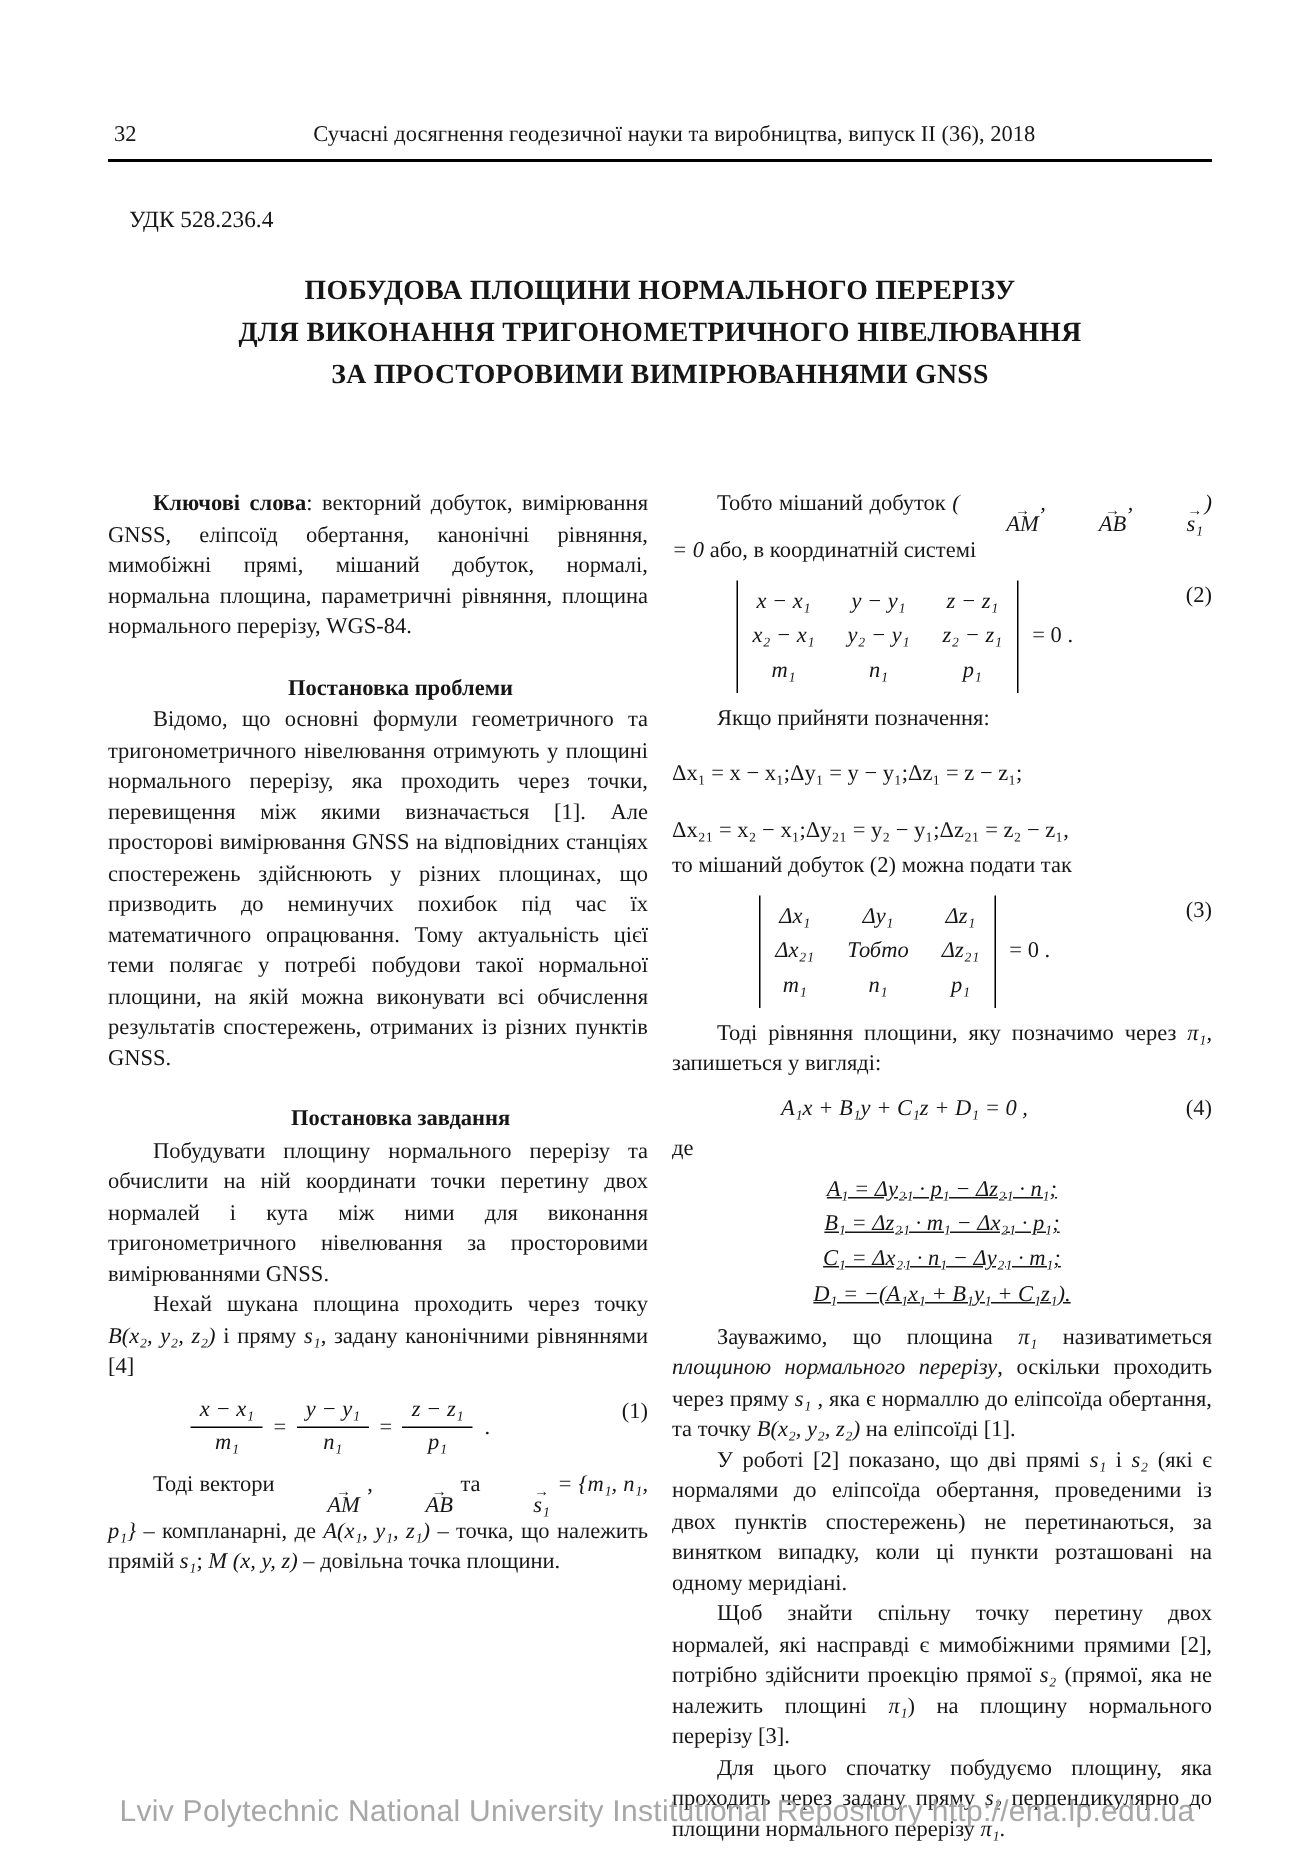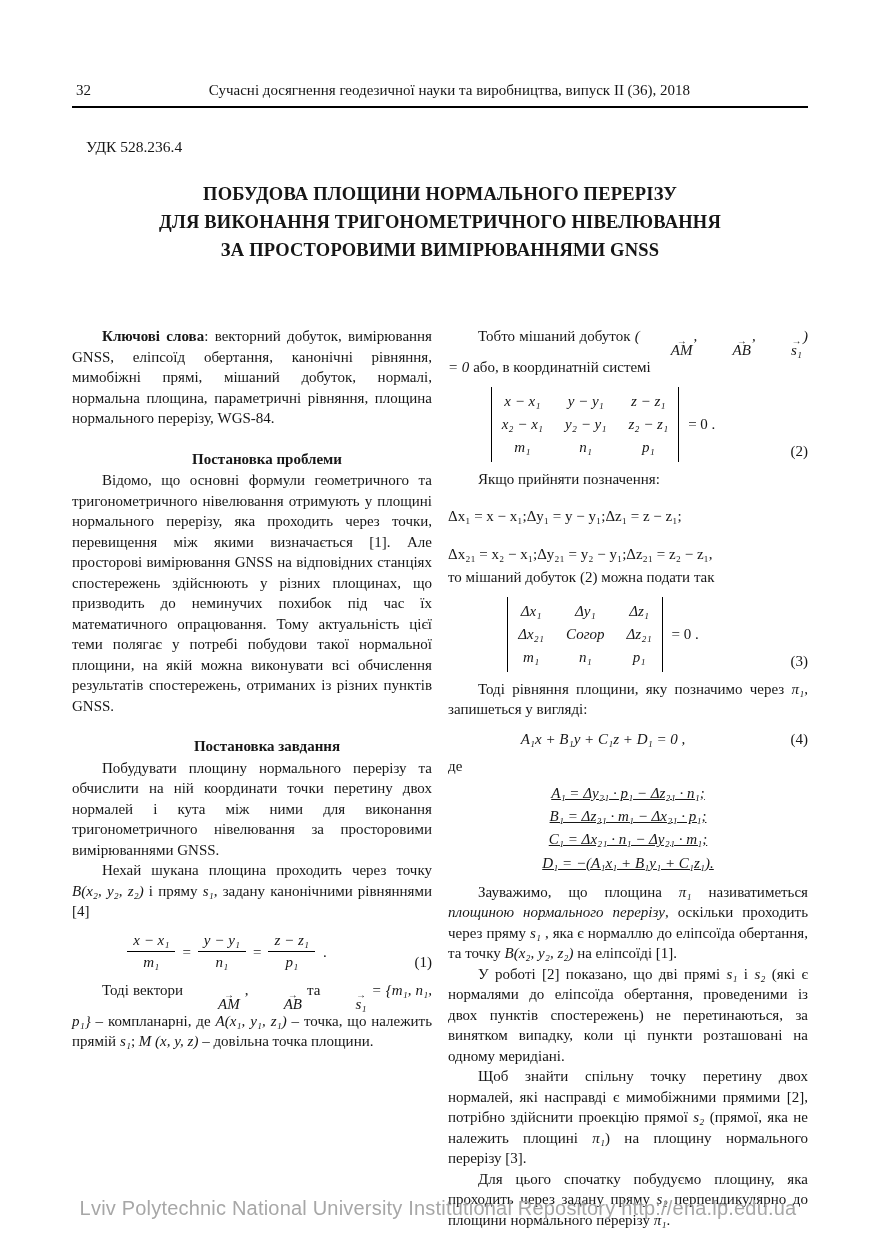--- a/index.html
+++ b/index.html
@@ -34,21 +34,21 @@
   .sec { margin: 20px 0 0 0; font-size: 15px; font-weight: bold; text-indent: 30px; text-align: center; }
   .sec + .para { margin-top: 1px; }
 
   .seg-m { font-style: italic; }
   .seg-b { font-weight: bold; }
   .seg-v { display: inline-flex; flex-direction: column; align-items: center; line-height: 0.85; vertical-align: -3px; margin: 0 1px; }
   .vec-arrow { font-size: 10px; line-height: 7px; }
   .vec-base { font-style: italic; }
 
   
-  .equation { display: flex; align-items: flex-end; margin: 9px 0 7px; gap: 16px; }
+  .equation { display: flex; align-items: flex-start; margin: 9px 0 7px; gap: 16px; }
   .eq-body { flex: 1; display: flex; justify-content: center; align-items: center; }
   .eq-num { width: 34px; text-align: right; font-style: normal; }
 
   .frac { display: inline-flex; flex-direction: column; align-items: center; font-style: italic; line-height: 1.3; }
   .frac .fn { padding: 0 6px 1px; border-bottom: 1.2px solid #000; }
   .frac .fd { padding-top: 1px; }
   .eqsym { margin: 0 7px; }
   .eqtail { margin-left: 8px; }
 
   .det { display: grid; grid-template-columns: repeat(3, auto); column-gap: 22px; row-gap: 2px;
@@ -180,21 +180,21 @@
 
         <p class="para noindent">то мішаний добуток (2) можна подати так</p>
 
         <div class="equation">
           <span class="eq-body">
             <span class="det">
               <span>Δx₁</span>
               <span>Δy₁</span>
               <span>Δz₁</span>
               <span>Δx₂₁</span>
-              <span>Согор</span>
+              <span>Тобто</span>
               <span>Δz₂₁</span>
               <span>m₁</span>
               <span>n₁</span>
               <span>p₁</span>
             </span>
             <span class="det-rhs">= 0 .</span>
           </span>
           <span class="eq-num">(3)</span>
         </div>
 

